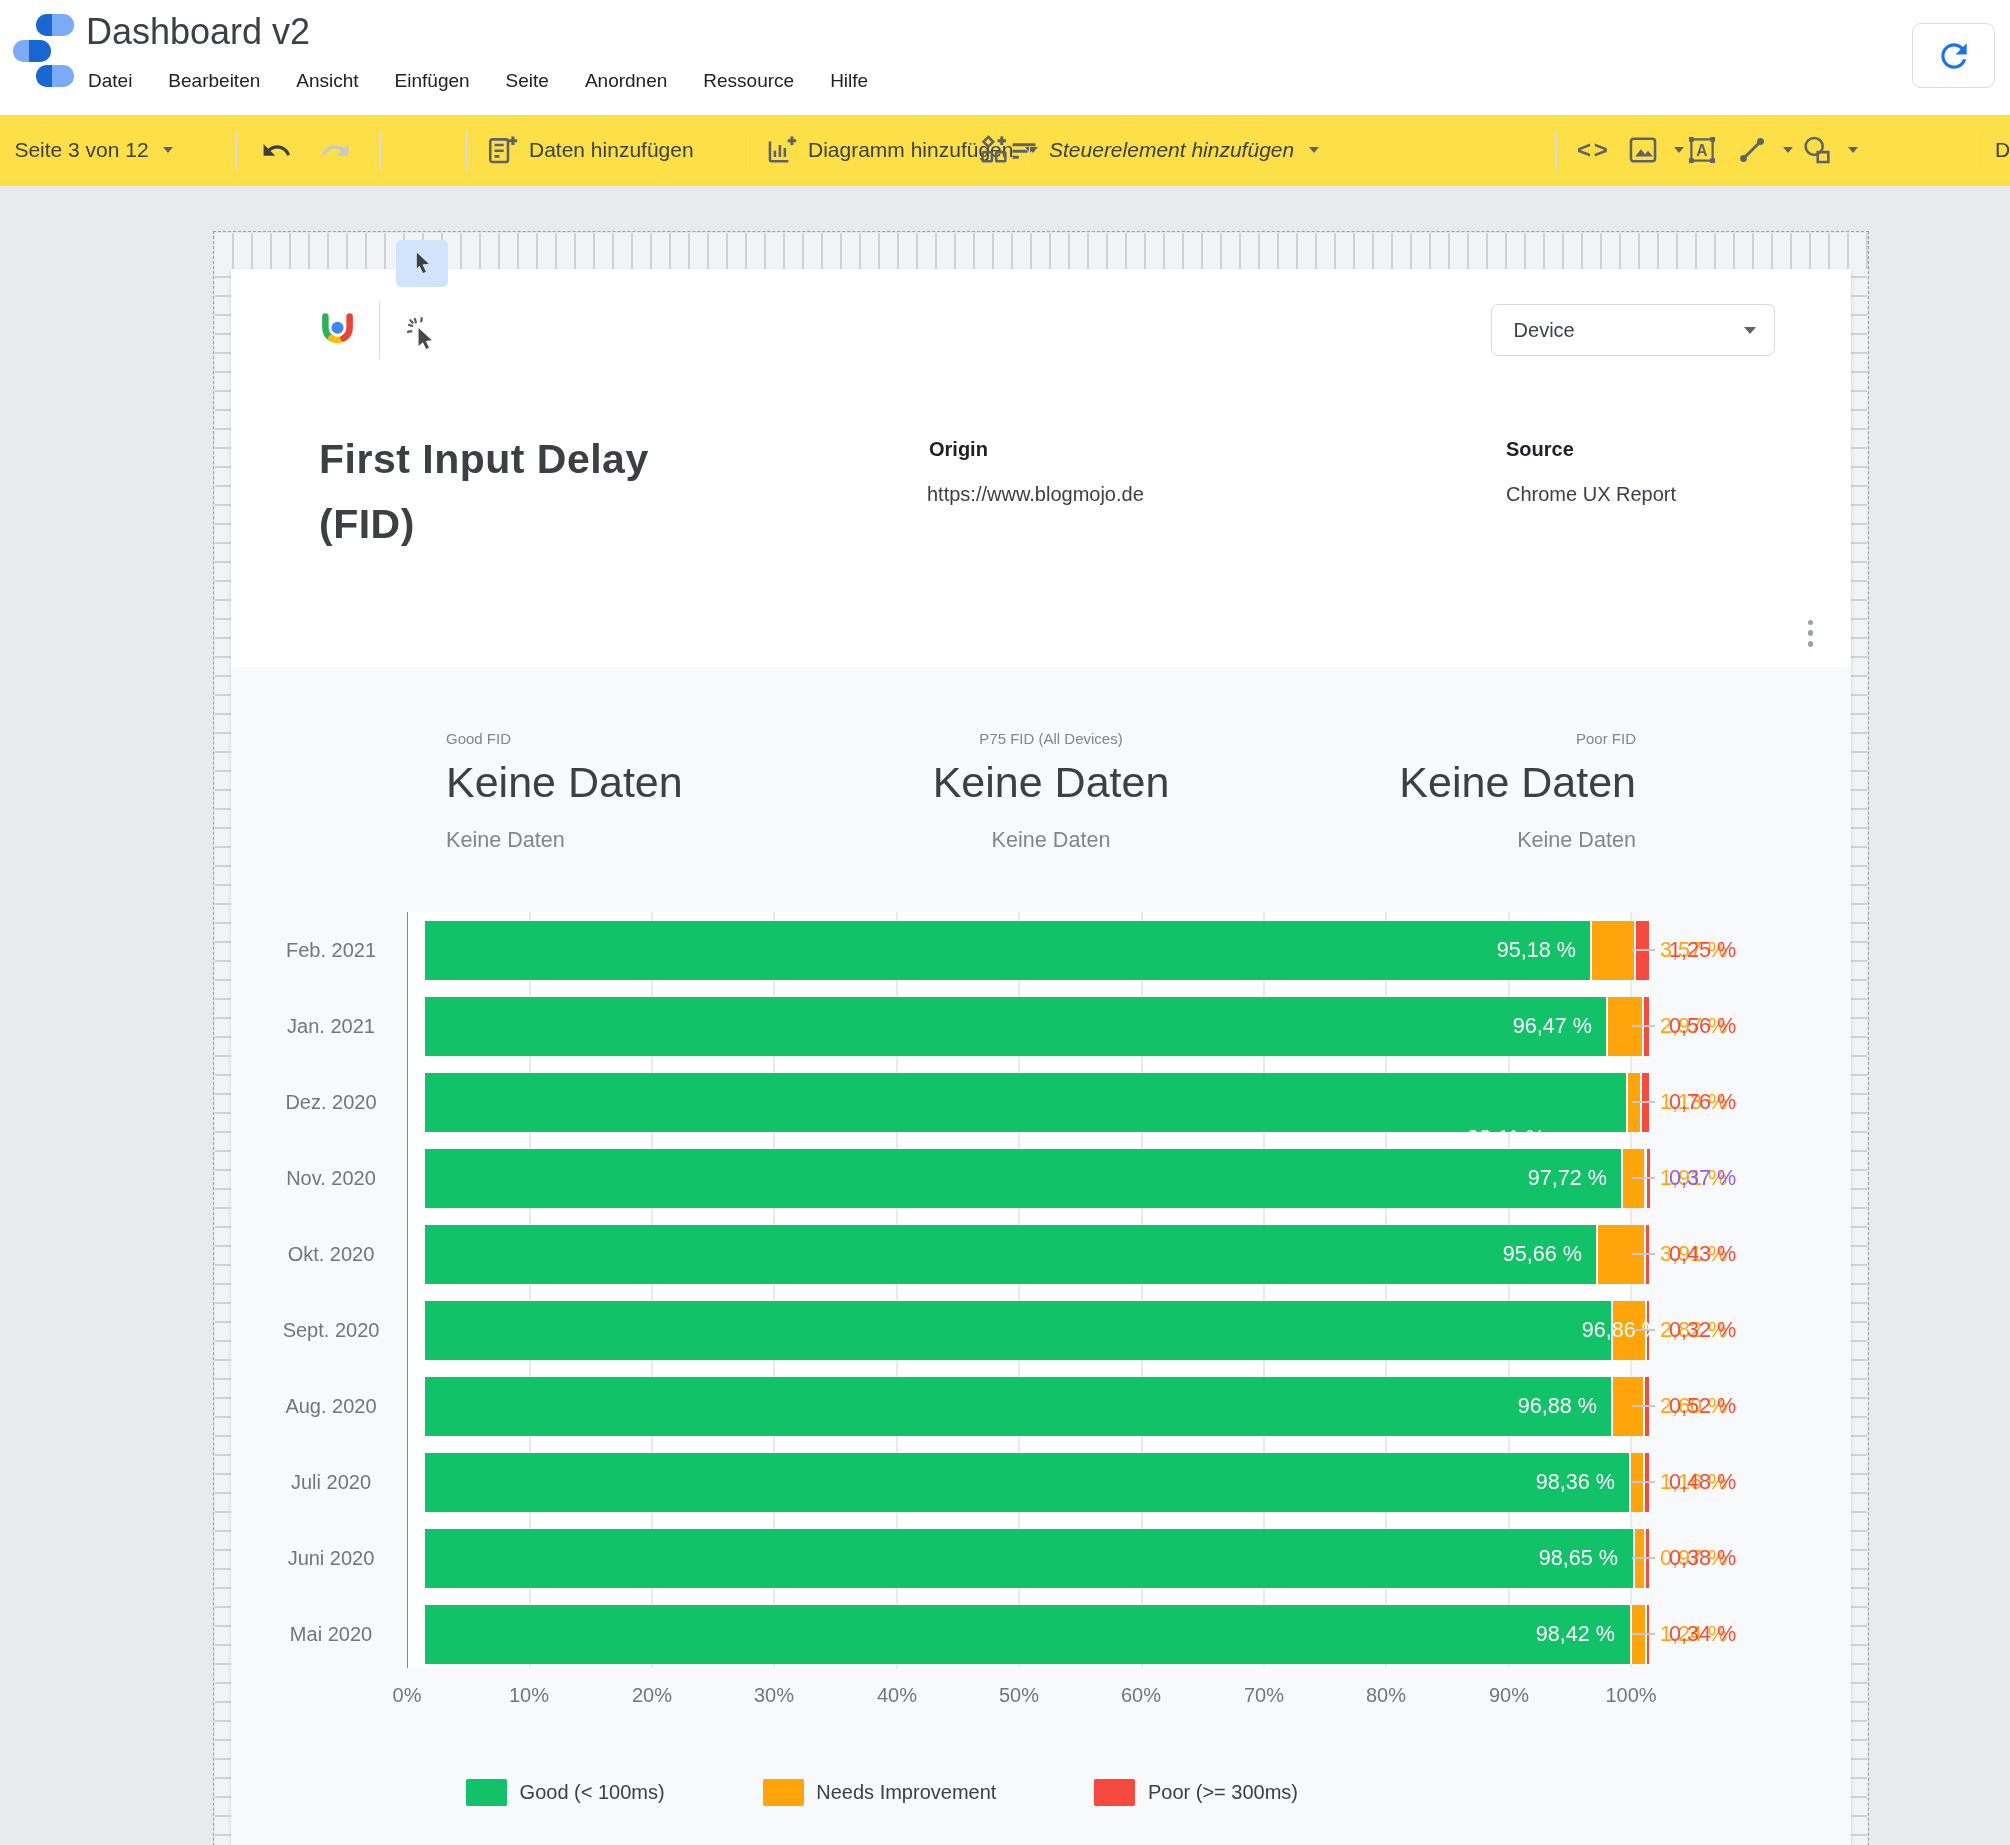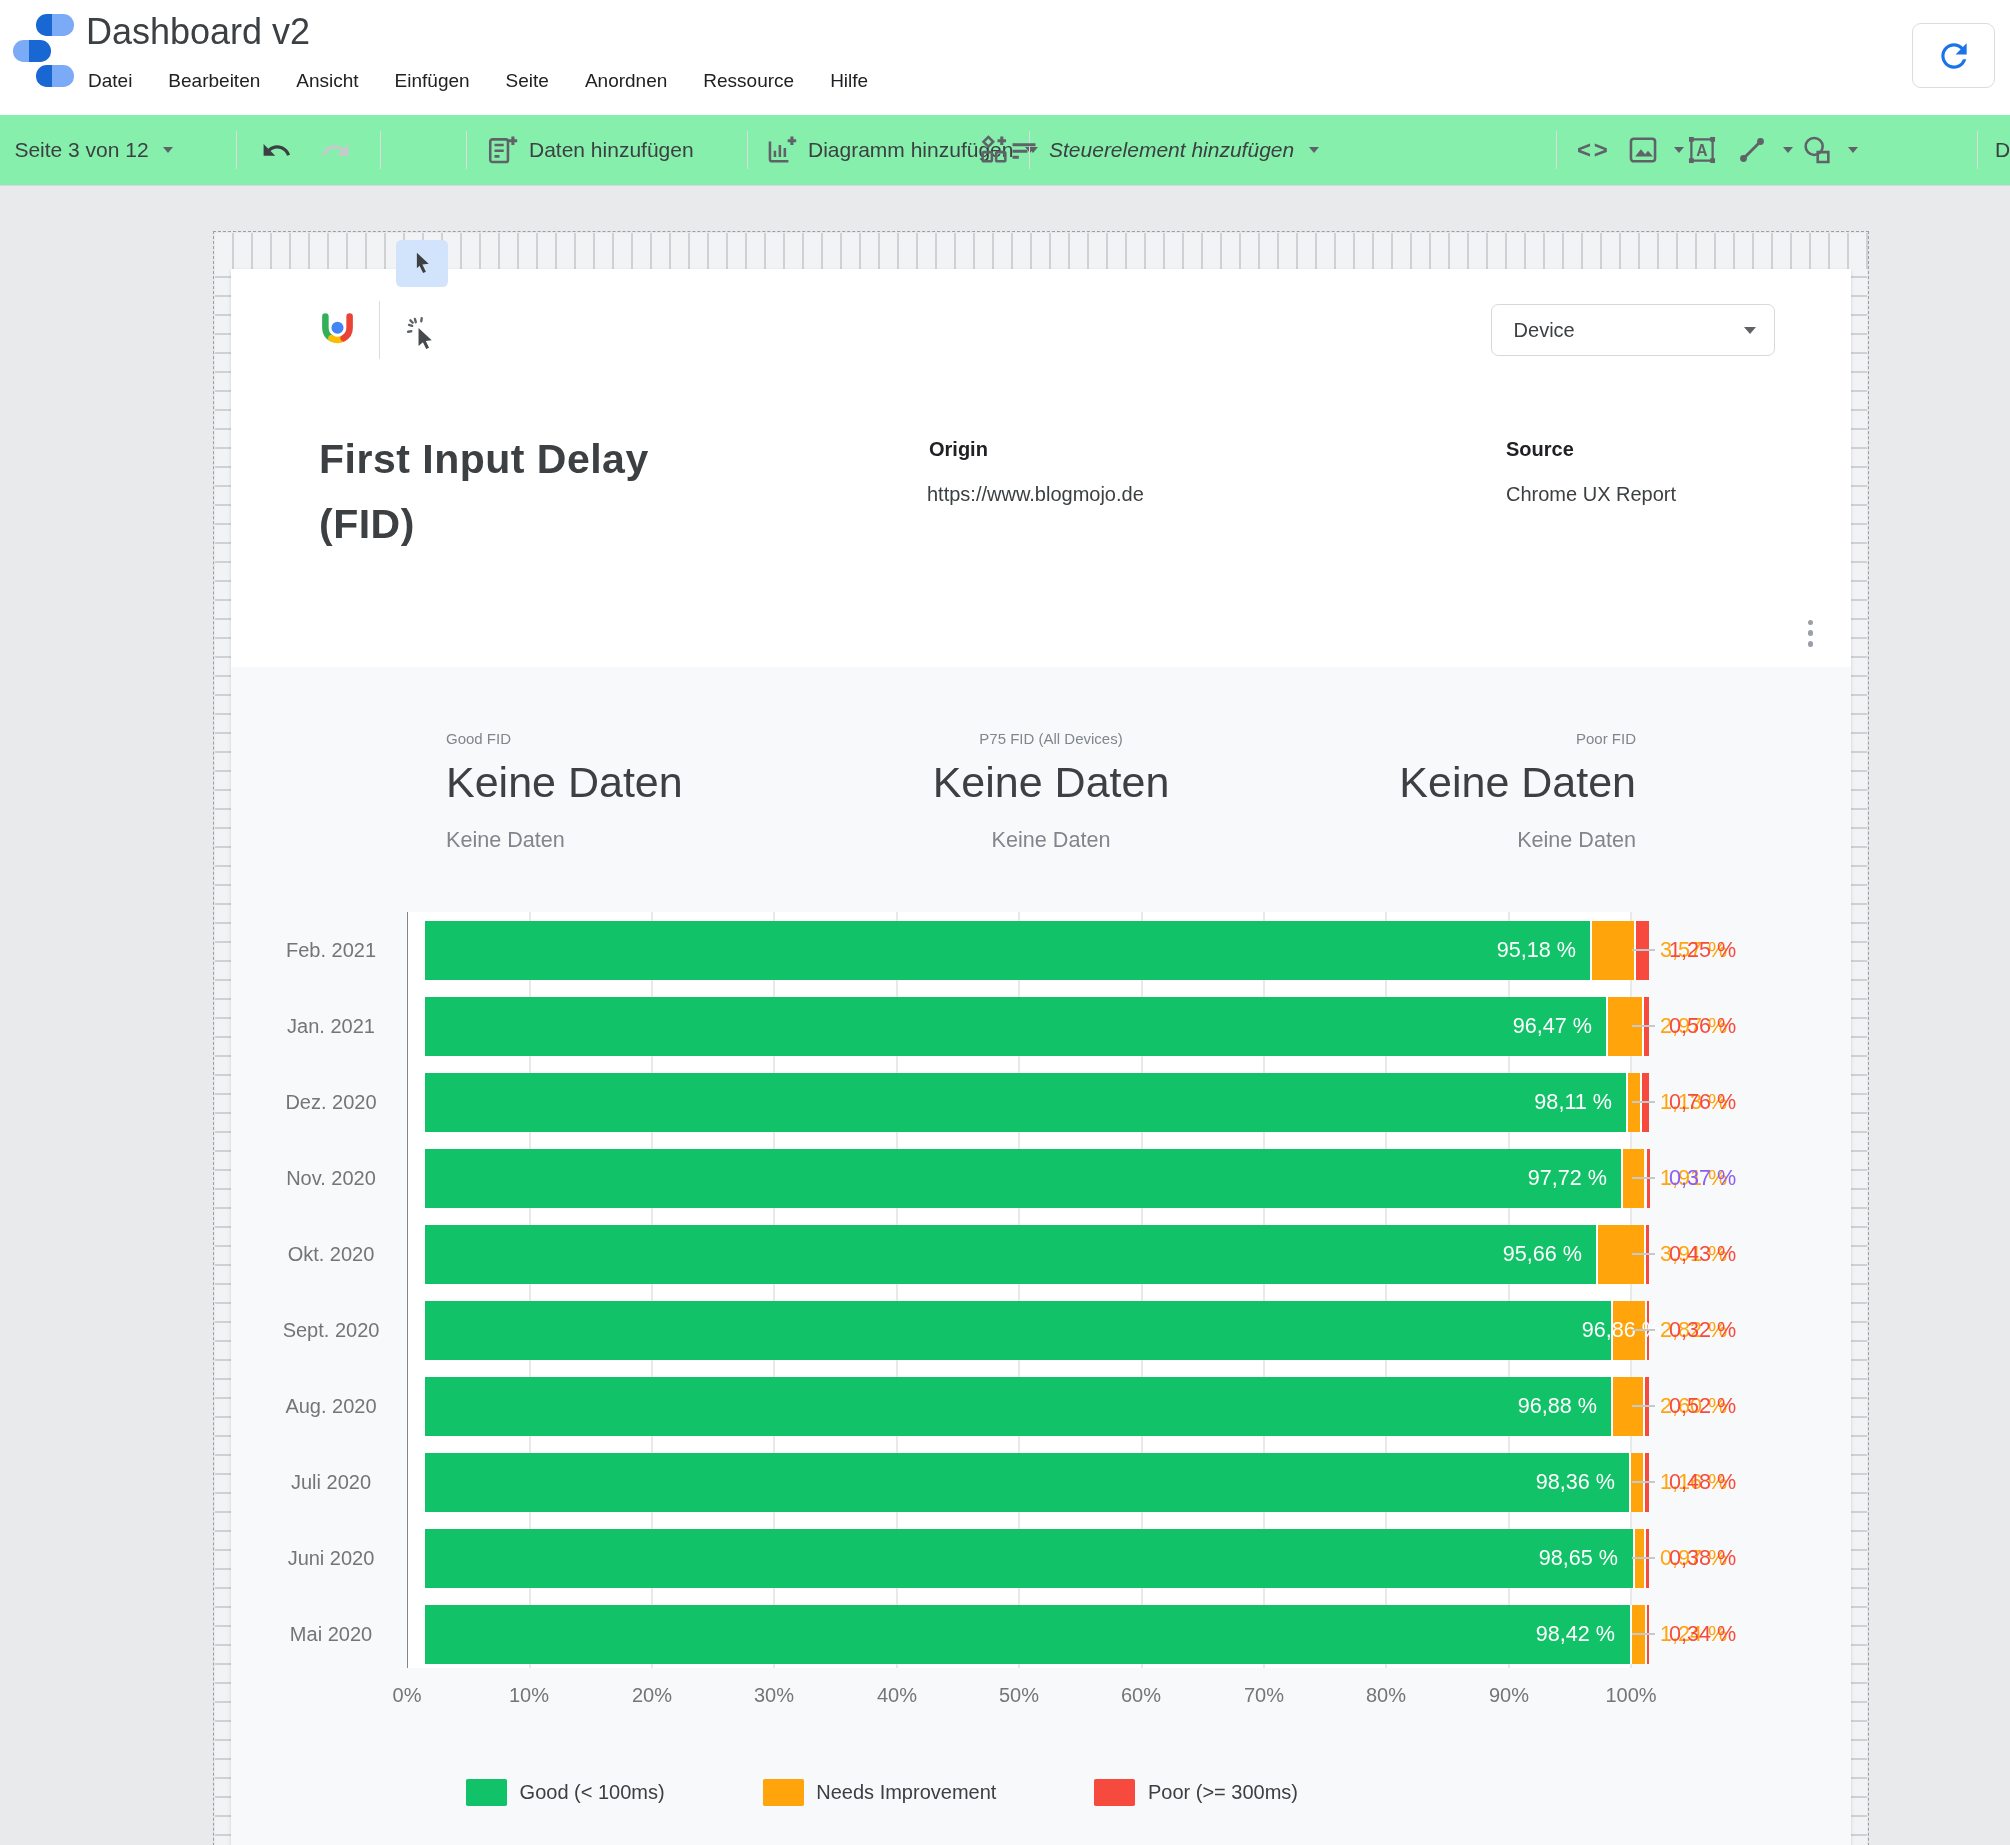--- a/index.html
+++ b/index.html
@@ -10,21 +10,21 @@
   
   #header{position:absolute;left:0;top:0;width:2011px;height:115px;background:#fff;z-index:30;}
   .logo-pill{position:absolute;width:38px;height:21.6px;border-radius:10.8px;}
   #app-title{position:absolute;left:86px;top:10.8px;font-size:36px;color:#3c4043;}
   #menubar{position:absolute;left:88px;top:70px;display:flex;gap:36px;font-size:19px;color:#202124;}
   .menu-item{cursor:pointer;}
   #refresh-btn{position:absolute;left:1912px;top:23.4px;width:81px;height:63px;background:#fff;
       border:1.8px solid #dadce0;border-radius:9px;display:flex;align-items:center;justify-content:center;}
 
   
-  #toolbar{position:absolute;left:0;top:115px;width:2011px;height:70px;background:#86efac;
+  #toolbar{position:absolute;left:0;top:115px;width:2011px;height:70px;background:#fde047;
       border-bottom:1.8px solid #d7d9dc;z-index:29;font-size:21px;color:#3c4043;}
   .tb{position:absolute;top:0;height:70px;display:flex;align-items:center;gap:9px;white-space:nowrap;}
   .tb-div{position:absolute;top:16px;width:1.4px;height:38px;background:#dadce0;}
   .caret{width:0;height:0;border-left:5.4px solid transparent;border-right:5.4px solid transparent;
       border-top:6.3px solid #5f6368;display:inline-block;margin-left:5.4px;}
   #cursor-btn{position:absolute;left:396px;top:125px;width:52px;height:47px;background:#d2e3fc;
       border-radius:5.4px;display:flex;align-items:center;justify-content:center;}
   .embed-txt{font-size:24px;letter-spacing:2.7px;color:#5f6368;font-weight:bold;}
 
   
@@ -321,21 +321,21 @@
             <span class="olabel" style="color: rgb(255, 164, 11);">2,97 %</span>
             <span class="rlabel" style="color: rgb(246, 74, 63);">0,56 %</span>
           </div>
         </div>
         <div class="row">
           <div class="ylabel">Dez. 2020</div>
           <div class="track">
             <div class="seg" style="left: 0px; width: 1201px; background: rgb(18, 194, 104);"></div>
             <div class="seg gap" style="left: 1201px; width: 14px; background: rgb(255, 164, 11);"></div>
             <div class="seg gap" style="left: 1215px; width: 9.3px; background: rgb(246, 74, 63);"></div>
-            <span class="bar-label" style="left: 1187px;">98,11 %</span>
+            <span class="bar-label" style="left: 1120px; margin-top: 36px;">98,11 %</span>
             <div class="leader"></div>
             <span class="olabel" style="color: rgb(255, 164, 11);">1,13 %</span>
             <span class="rlabel" style="color: rgb(246, 74, 63);">0,76 %</span>
           </div>
         </div>
         <div class="row">
           <div class="ylabel">Nov. 2020</div>
           <div class="track">
             <div class="seg" style="left: 0px; width: 1196px; background: rgb(18, 194, 104);"></div>
             <div class="seg gap" style="left: 1196px; width: 23.4px; background: rgb(255, 164, 11);"></div>

